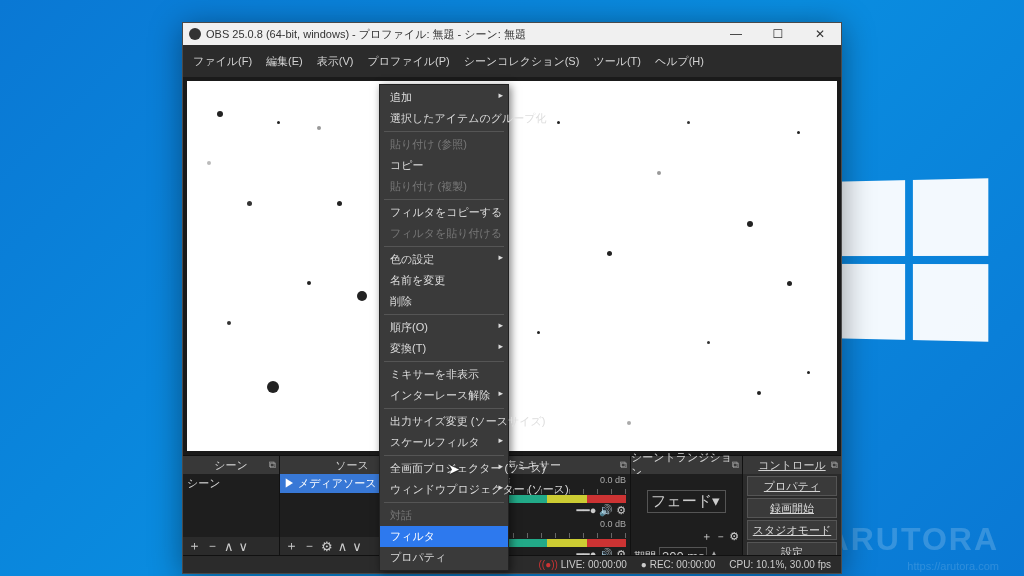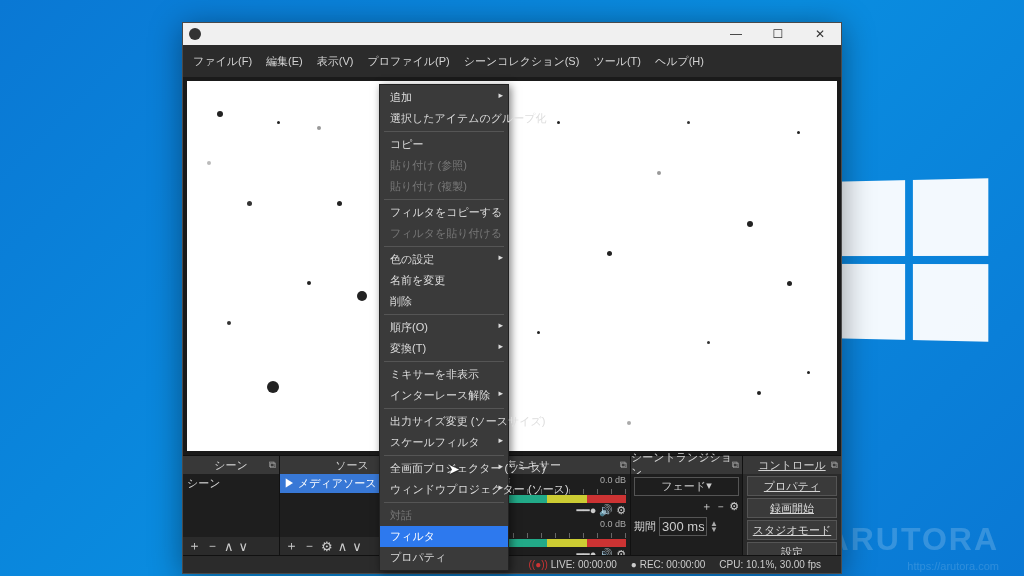--- a/index.html
+++ b/index.html
@@ -41,27 +41,27 @@
   .list-item { padding: 2px 4px; font-size:11px; }
   .list-item.sel { background:#3878d6; color:#fff; }
 
   .mixer-row { padding: 1px 4px; }
   .mixer-row .name { font-size:10px; color:#ccc; }
   .mixer-row .db { font-size:9px; color:#aaa; float:right; }
   .meter { height:8px; width:100%; background: linear-gradient(to right, #2a8 0%, #2a8 60%, #cc3 60%, #cc3 80%, #c33 80%, #c33 100%); margin:1px 0; position:relative; }
   .meter-ticks { height:5px; width:100%; background: repeating-linear-gradient(to right, #666 0 1px, transparent 1px 14px); }
   .mixer-icons { text-align:right; font-size:11px; color:#ccc; }
 
-  .trans-sel { background:#1e1e1e; border:1px solid #555; font-size:11px; color:#ccc; padding:1px 3px; margin:3px; display:flex; justify-content:center;}
+  .trans-sel { background:#1e1e1e; border:1px solid #555; font-size:15px; color:#ccc; padding:1px 3px; margin:16px; display:flex; justify-content:flex-start;}
   .trans-row { display:flex; align-items:center; gap:3px; padding:0 3px; font-size:11px;}
   .trans-row input { width:48px; background:#1e1e1e; border:1px solid #555; color:#ccc; font-size:13px; padding:1px 2px;}
 
   .ctrl-btn { background:#3a3a3a; border:1px solid #555; margin:2px 4px; text-align:center; font-size:11px; padding:1.5px 0; color:#ddd; }
 
-  .status { height:18px; background:#2b2b2b; font-size:10px; color:#ccc; display:flex; align-items:center; justify-content:flex-end; gap:14px; padding:0 20px; border-top:1px solid #111; }
+  .status { height:18px; background:#2b2b2b; font-size:10px; color:#ccc; display:flex; align-items:center; justify-content:flex-end; gap:14px; padding:0 10px; border-top:1px solid #111; }
   .status .live-dot { color:#c33; }
 
   
   .ctx { position:absolute; left:379px; top:84px; width:130px; background:#3a3a3a; border:1px solid #222; box-shadow:2px 2px 8px rgba(0,0,0,0.5); font-size:11px; color:#ddd; padding:2px 0; z-index:50; }
   .ctx .mi { padding:3px 16px 3px 10px; position:relative; white-space:nowrap; }
   .ctx .mi.disabled { color:#777; }
   .ctx .mi.sub::after { content:"▸"; position:absolute; right:5px; font-size:9px; }
   .ctx .mi.hl { background:#2d79ee; color:#fff; }
   .ctx hr { border:none; border-top:1px solid #555; margin:2px 4px; }
   .cursor { position:absolute; left:448px; top:461px; z-index:60; font-size:14px; color:#fff; text-shadow:0 0 2px #000; pointer-events:none; }
@@ -75,20 +75,21 @@
     <div class="q q3"></div>
     <div class="q q4"></div>
 </div>
 <div class="watermark">ARUTORA</div>
 <div class="watermark-url">https://arutora.com</div>
 
 <div class="app">
 
   <div class="titlebar">
     <span class="icon"></span>
+    <span>OBS 25.0.8 (64-bit, windows) - プロファイル: 無題 - シーン: 無題</span>
     <span class="spacer"></span>
     <span class="tbtn">―</span>
     <span class="tbtn">☐</span>
     <span class="tbtn close">✕</span>
   </div>
 
   <div class="menubar" id="menubar">
       <span>ファイル(F)</span>
       <span>編集(E)</span>
       <span>表示(V)</span>
@@ -229,22 +230,22 @@
     <span><span class="live-dot">((●))</span> <span>LIVE: 00:00:00</span></span>
     <span>● <span>REC: 00:00:00</span></span>
     <span>CPU: 10.1%, 30.00 fps</span>
   </div>
 </div>
 
 <div class="ctx" id="ctx">
     <div class="mi sub">追加</div>
     <div class="mi">選択したアイテムのグループ化</div>
     <hr>
+    <div class="mi disabled">貼り付け (参照)</div>
     <div class="mi">コピー</div>
-    <div class="mi disabled">貼り付け (参照)</div>
     <div class="mi disabled">貼り付け (複製)</div>
     <hr>
     <div class="mi">フィルタをコピーする</div>
     <div class="mi disabled">フィルタを貼り付ける</div>
     <hr>
     <div class="mi sub">色の設定</div>
     <div class="mi">名前を変更</div>
     <div class="mi">削除</div>
     <hr>
     <div class="mi sub">順序(O)</div>

